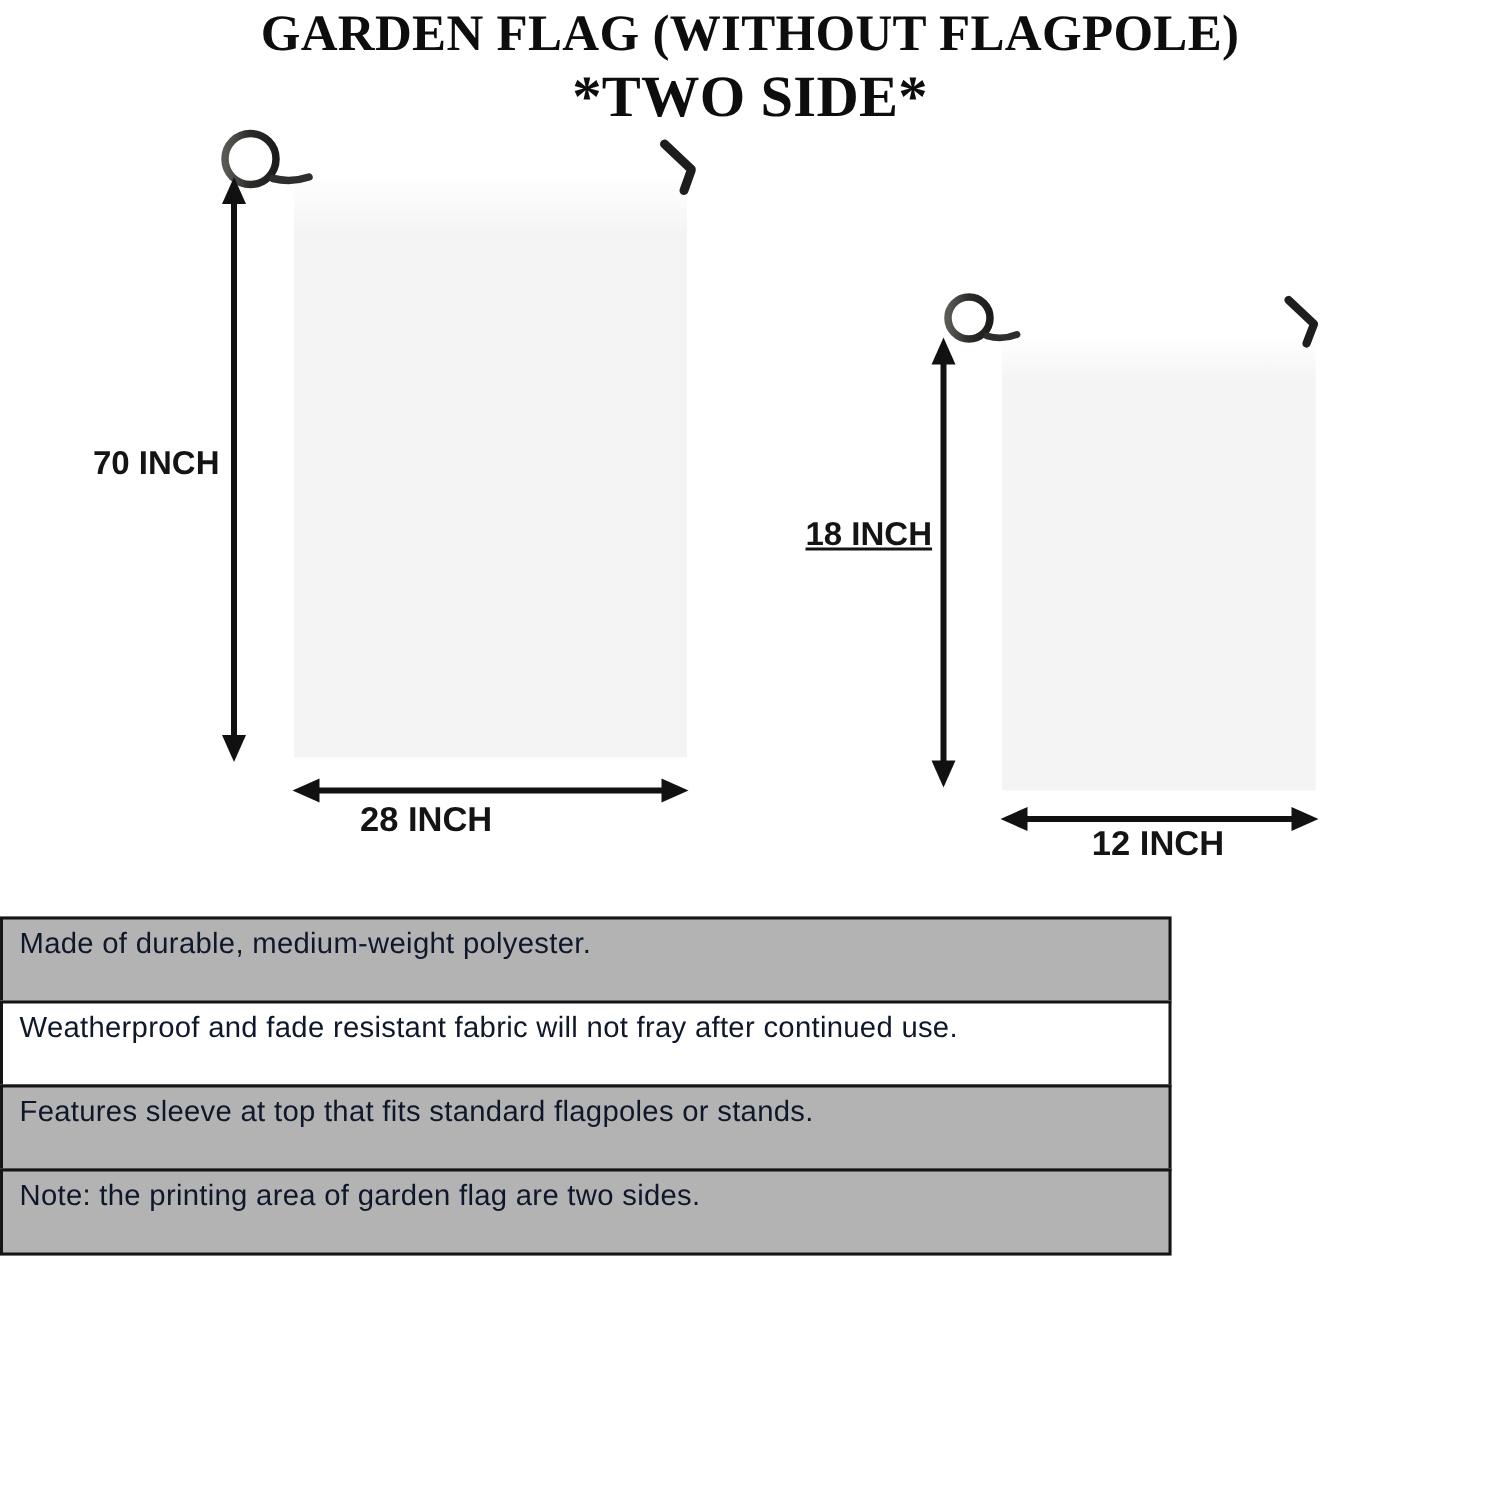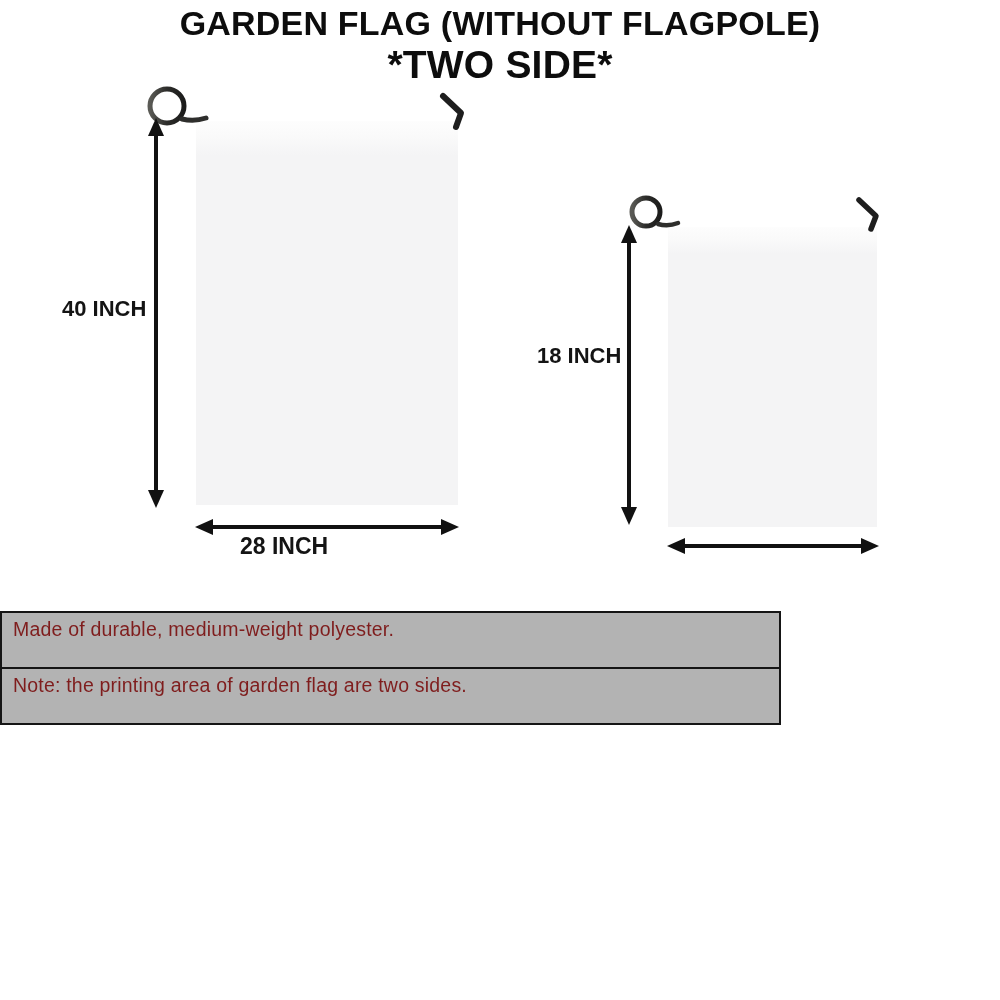--- a/index.html
+++ b/index.html
@@ -16,20 +16,21 @@
   .title-block {
     position: absolute;
     top: 4px;
     left: 0;
     width: 1000px;
     text-align: center;
     color: #0d0d0d;
     font-weight: 700;
     line-height: 1.14;
     letter-spacing: 0.2px;
+    font-family: Liberation Serif, serif;
   }
   .title-line1 { font-size: 34px; }
   .title-line2 { font-size: 39px; }
 
   
   .diagram-svg {
     position: absolute;
     top: 0; left: 0;
     width: 1000px;
     height: 1000px;
@@ -38,38 +39,38 @@
   
   .dim-label {
     position: absolute;
     font-weight: 700;
     color: #141414;
     font-size: 22px;
     white-space: nowrap;
   }
   .dim-40 { top: 296px; left: 62px; }
   .dim-28 { top: 533px; left: 240px; width: 160px; font-size: 23px; }
-  .dim-18 { top: 343px; left: 537px; }
+  .dim-18 { top: 343px; left: 537px; text-decoration: underline; }
   .dim-12 { top: 549px; left: 692px; width: 160px; text-align: center; font-size: 23px; }
 
   
   .features {
     position: absolute;
     top: 611px;
     left: 0;
     width: 781px;
   }
   .feature-row {
     box-sizing: border-box;
     width: 781px;
     height: 58px;
     border: 2px solid #151515;
     padding: 5px 11px 0 11px;
     font-size: 19.5px;
-    color: #7f1d1d;
+    color: #0f172a;
     letter-spacing: 0.2px;
   }
   .feature-row + .feature-row { margin-top: -2px; }
   .feature-row.gray  { background: #b3b3b3; }
   .feature-row.white { background: #ffffff; }
 </style>
 </head>
 <body>
 
 <div class="canvas">
@@ -134,22 +135,25 @@
       </g>
 
       <g>
         <line x1="681" y1="546" x2="865" y2="546" stroke="#111" stroke-width="4"></line>
         <polygon points="667,546 685,538 685,554" fill="#111"></polygon>
         <polygon points="879,546 861,538 861,554" fill="#111"></polygon>
       </g>
     </g>
   </svg>
 
-  <div class="dim-label dim-40">40 INCH</div>
+  <div class="dim-label dim-40">70 INCH</div>
   <div class="dim-label dim-28">28 INCH</div>
   <div class="dim-label dim-18">18 INCH</div>
+  <div class="dim-label dim-12">12 INCH</div>
 
   <div class="features">
     <div class="feature-row gray">Made of durable, medium-weight polyester.</div>
+    <div class="feature-row white">Weatherproof and fade resistant fabric will not fray after continued use.</div>
+    <div class="feature-row gray">Features sleeve at top that fits standard flagpoles or stands.</div>
     <div class="feature-row gray">Note: the printing area of garden flag are two sides.</div>
   </div>
 
 </div>
 
 </body></html>

